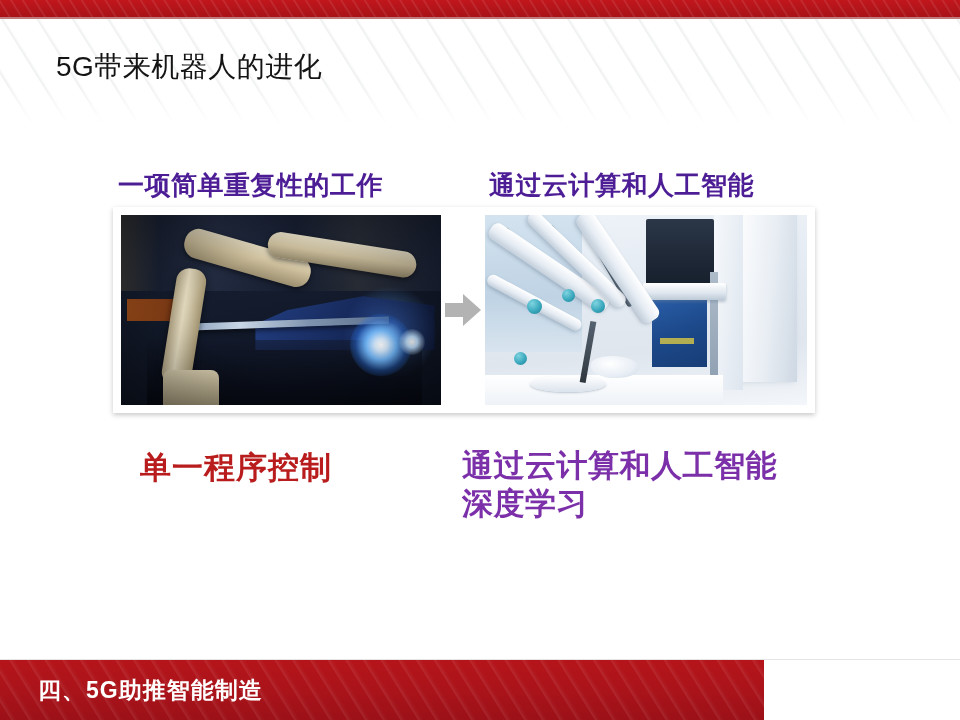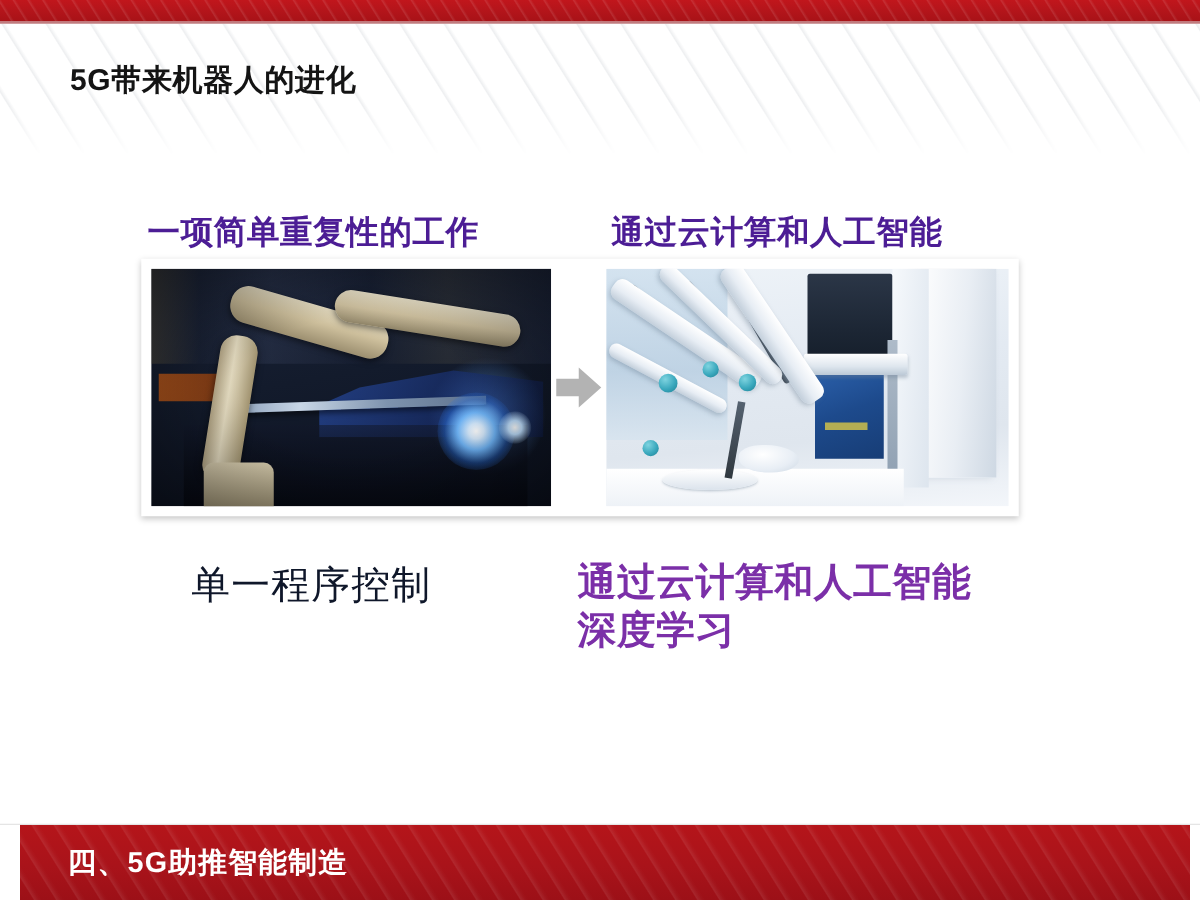--- a/index.html
+++ b/index.html
@@ -61,22 +61,22 @@
       rgba(0,0,0,0.00) 30px
     );
     -webkit-mask-image: linear-gradient(180deg, rgba(0,0,0,1) 0%, rgba(0,0,0,1) 62%, rgba(0,0,0,0) 100%);
     mask-image: linear-gradient(180deg, rgba(0,0,0,1) 0%, rgba(0,0,0,1) 62%, rgba(0,0,0,0) 100%);
   }
 
   
   .slide-title {
     position: absolute;
     left: 56px; top: 48px;
-    font-size: 24px;
-    font-weight: bold;
+    font-size: 28px;
+    font-weight: normal;
     color: #141414;
     letter-spacing: 0.5px;
     white-space: nowrap;
   }
 
   
   .cap-blue {
     position: absolute;
     font-size: 26px;
     font-weight: bold;
@@ -283,45 +283,45 @@
   }
   .c-prod {
     position: absolute; left: 33%; bottom: 14%; width: 48px; height: 22px;
     background: radial-gradient(ellipse at 40% 35%, #ffffff 0%, #e8eef5 60%, #cdd8e3 100%);
     border-radius: 40% 55% 45% 50%;
   }
 
   
   .cap-red {
     position: absolute;
-    left: 153px; top: 447px;
+    left: 140px; top: 447px;
     font-size: 31px;
-    font-weight: normal;
-    color: #0f172a;
+    font-weight: bold;
+    color: #b91c1c;
     white-space: nowrap;
     letter-spacing: 1px;
   }
   .cap-purple {
     position: absolute;
     left: 462px; top: 447px;
     width: 380px;
     text-align: left;
     font-size: 31px;
     font-weight: bold;
     color: #7b2fa8;
     line-height: 1.22;
     letter-spacing: 0.5px;
   }
   .cap-purple div { white-space: nowrap; }
 
   
   .footer-bar {
     position: absolute;
-    left: 16px; bottom: 0;
-    width: 936px; height: 60px;
+    left: 0; bottom: 0;
+    width: 764px; height: 60px;
     background: linear-gradient(180deg, #b5151a 0%, #a9131a 55%, #9c1017 100%);
     overflow: hidden;
   }
   .footer-stripes {
     position: absolute; inset: 0;
     background-image: repeating-linear-gradient(
       58deg,
       rgba(255,255,255,0.00) 0px,
       rgba(255,255,255,0.00) 9px,
       rgba(255,255,255,0.085) 10px,

